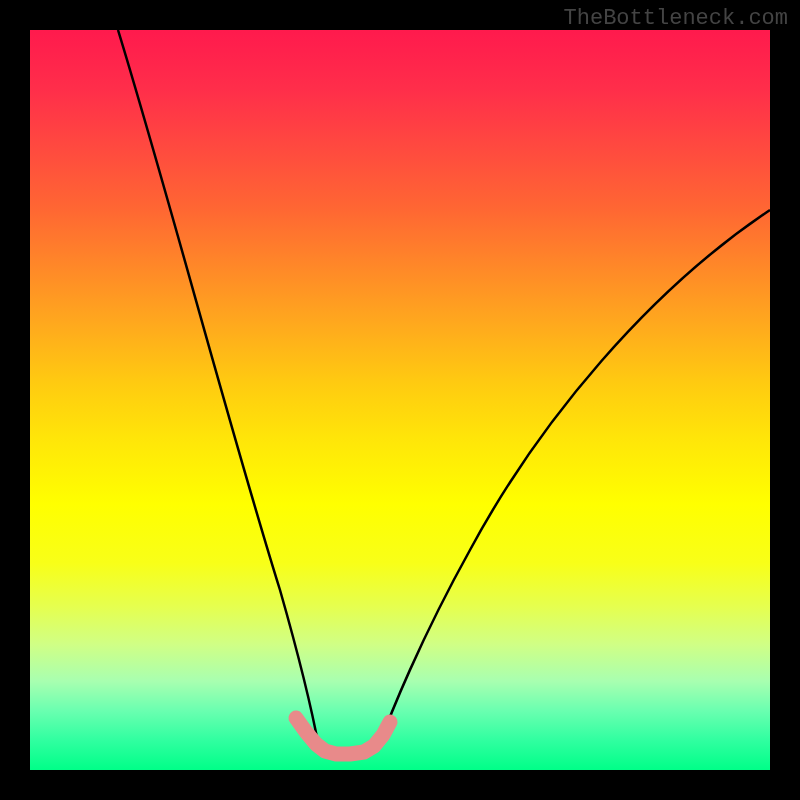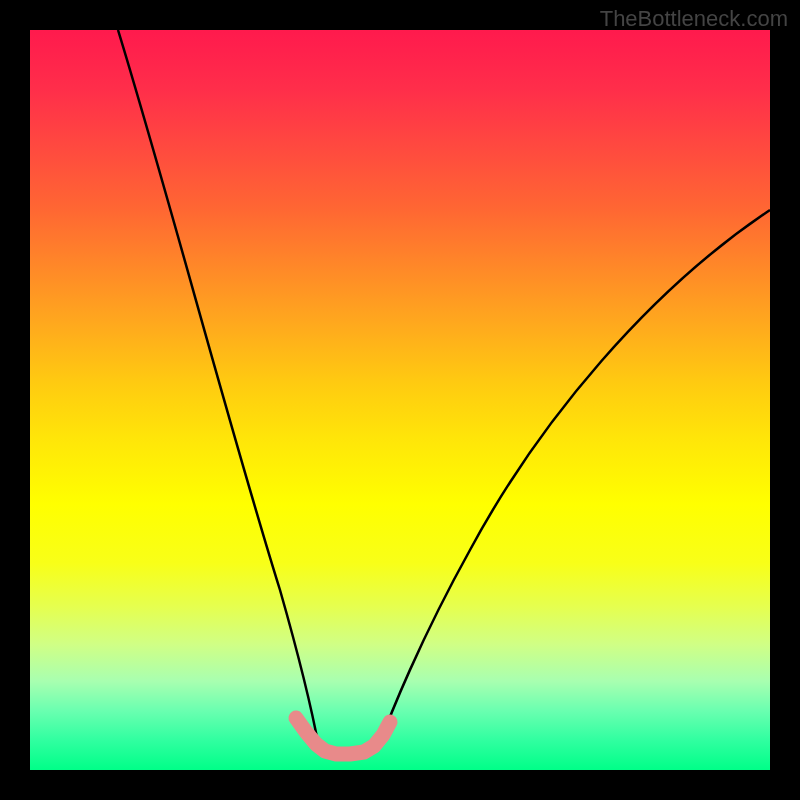--- a/index.html
+++ b/index.html
@@ -12,21 +12,21 @@
       height: 800px;
       background: #000;
       position: relative;
       overflow: hidden;
     }
     .watermark {
       position: absolute;
       top: 6px;
       right: 12px;
       color: #444;
-      font-family: Liberation Sans, sans-serif;
+      font-family: Liberation Mono, monospace;
       font-size: 22px;
       z-index: 10;
     }
     .plot-area {
       position: absolute;
       left: 30px;
       top: 30px;
       width: 740px;
       height: 740px;
       background: linear-gradient(to bottom,

